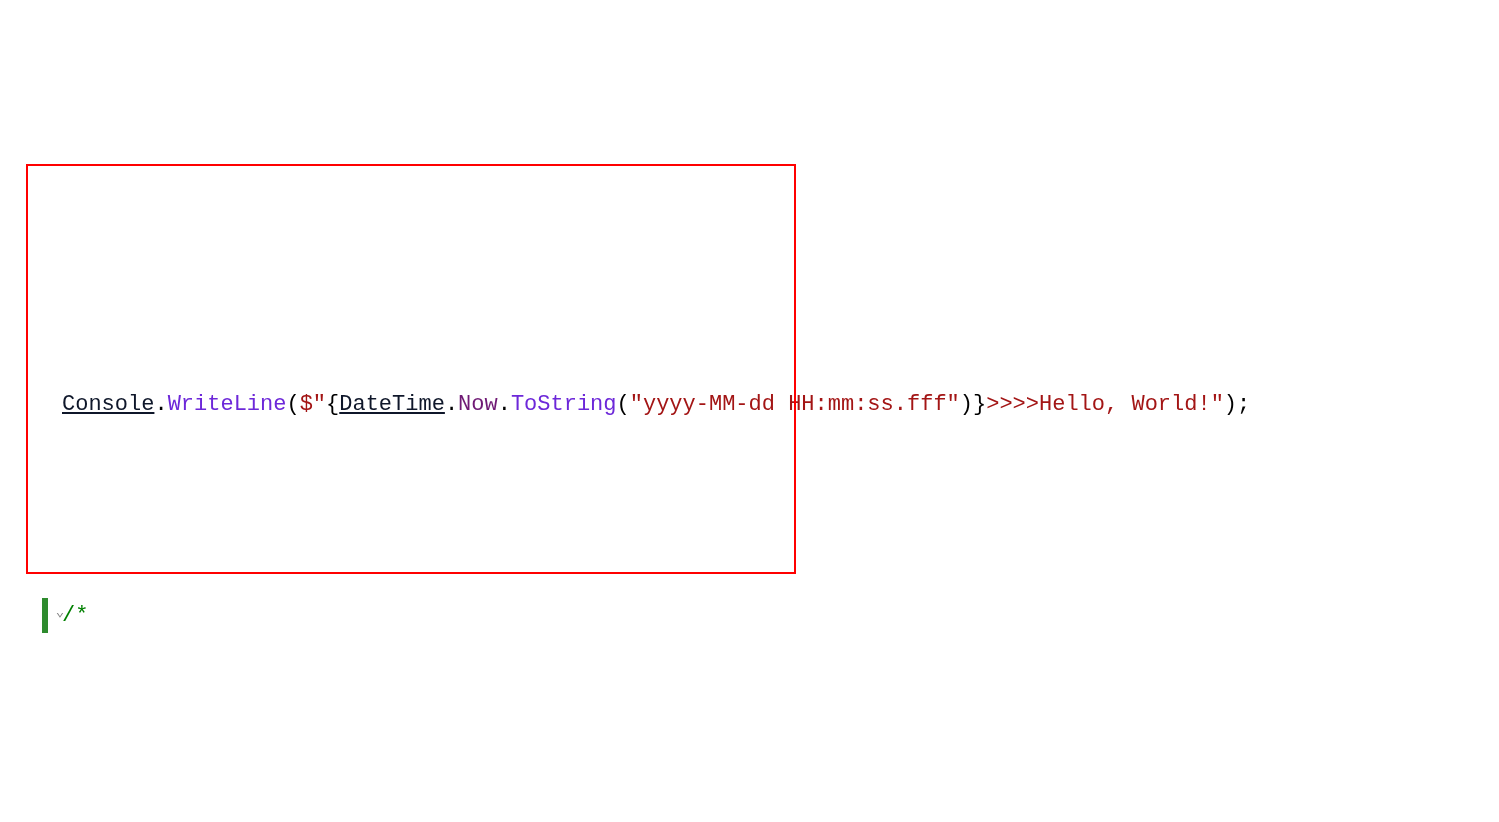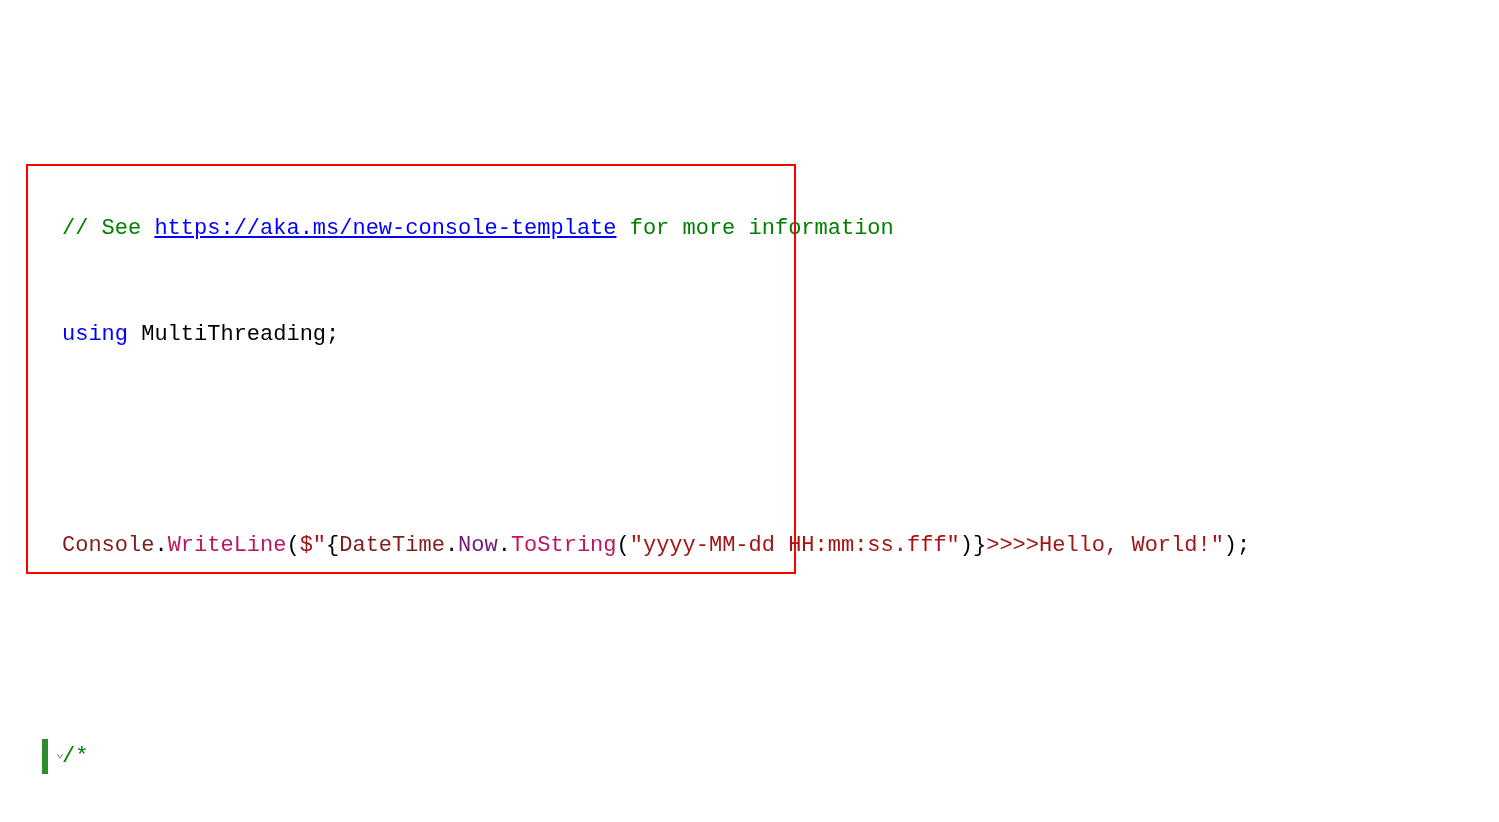--- a/index.html
+++ b/index.html
@@ -17,22 +17,22 @@
       padding-left: 26px;
     }
     .line {
       display: block;
       padding-left: 36px;
       position: relative;
       min-height: 35px;
     }
     .comment { color: #008000; }
     .keyword-using { color: #0000ff; }
-    .type { color: #7f1d1d; }
-    .method { color: #be185d; }
+    .type { color: #0f172a; text-decoration: underline; }
+    .method { color: #6d28d9; }
     .string { color: #a31515; }
     .url { color: #0000ff; text-decoration: underline; }
     .identifier { color: #701a75; }
     .punct { color: #000000; }
     
     .change-bar-green {
       position: absolute;
       left: 16px;
       top: 0;
       bottom: 0;
@@ -59,23 +59,21 @@
       z-index: 5;
     }
   </style>
 </head>
 <body>
 
 
 
 <div class="editor">
 
-<div class="line"><span class="comment">// See </span><a class="url">https://aka.ms/new-console-template</a><span class="comment"> for more information</span></div>
 
-<div class="line"><span class="keyword-using">using</span><span class="punct"> </span><span class="punct">MultiThreading</span><span class="punct">;</span></div>
 
 <div class="line">&nbsp;</div>
 
 <div class="line"><span class="type">Console</span><span class="punct">.</span><span class="method">WriteLine</span><span class="punct">(</span><span class="string">$"</span><span class="punct">{</span><span class="type">DateTime</span><span class="punct">.</span><span class="identifier">Now</span><span class="punct">.</span><span class="method">ToString</span><span class="punct">(</span><span class="string">"yyyy-MM-dd HH:mm:ss.fff"</span><span class="punct">)</span><span class="punct">}</span><span class="string">&gt;&gt;&gt;&gt;Hello, World!"</span><span class="punct">);</span></div>
 
 <div class="line">&nbsp;</div>
 
 <div class="line" style="position:relative;"><div class="change-bar-green"></div><span class="fold-chevron">⌄</span><span class="comment">/*</span></div>
 
 

